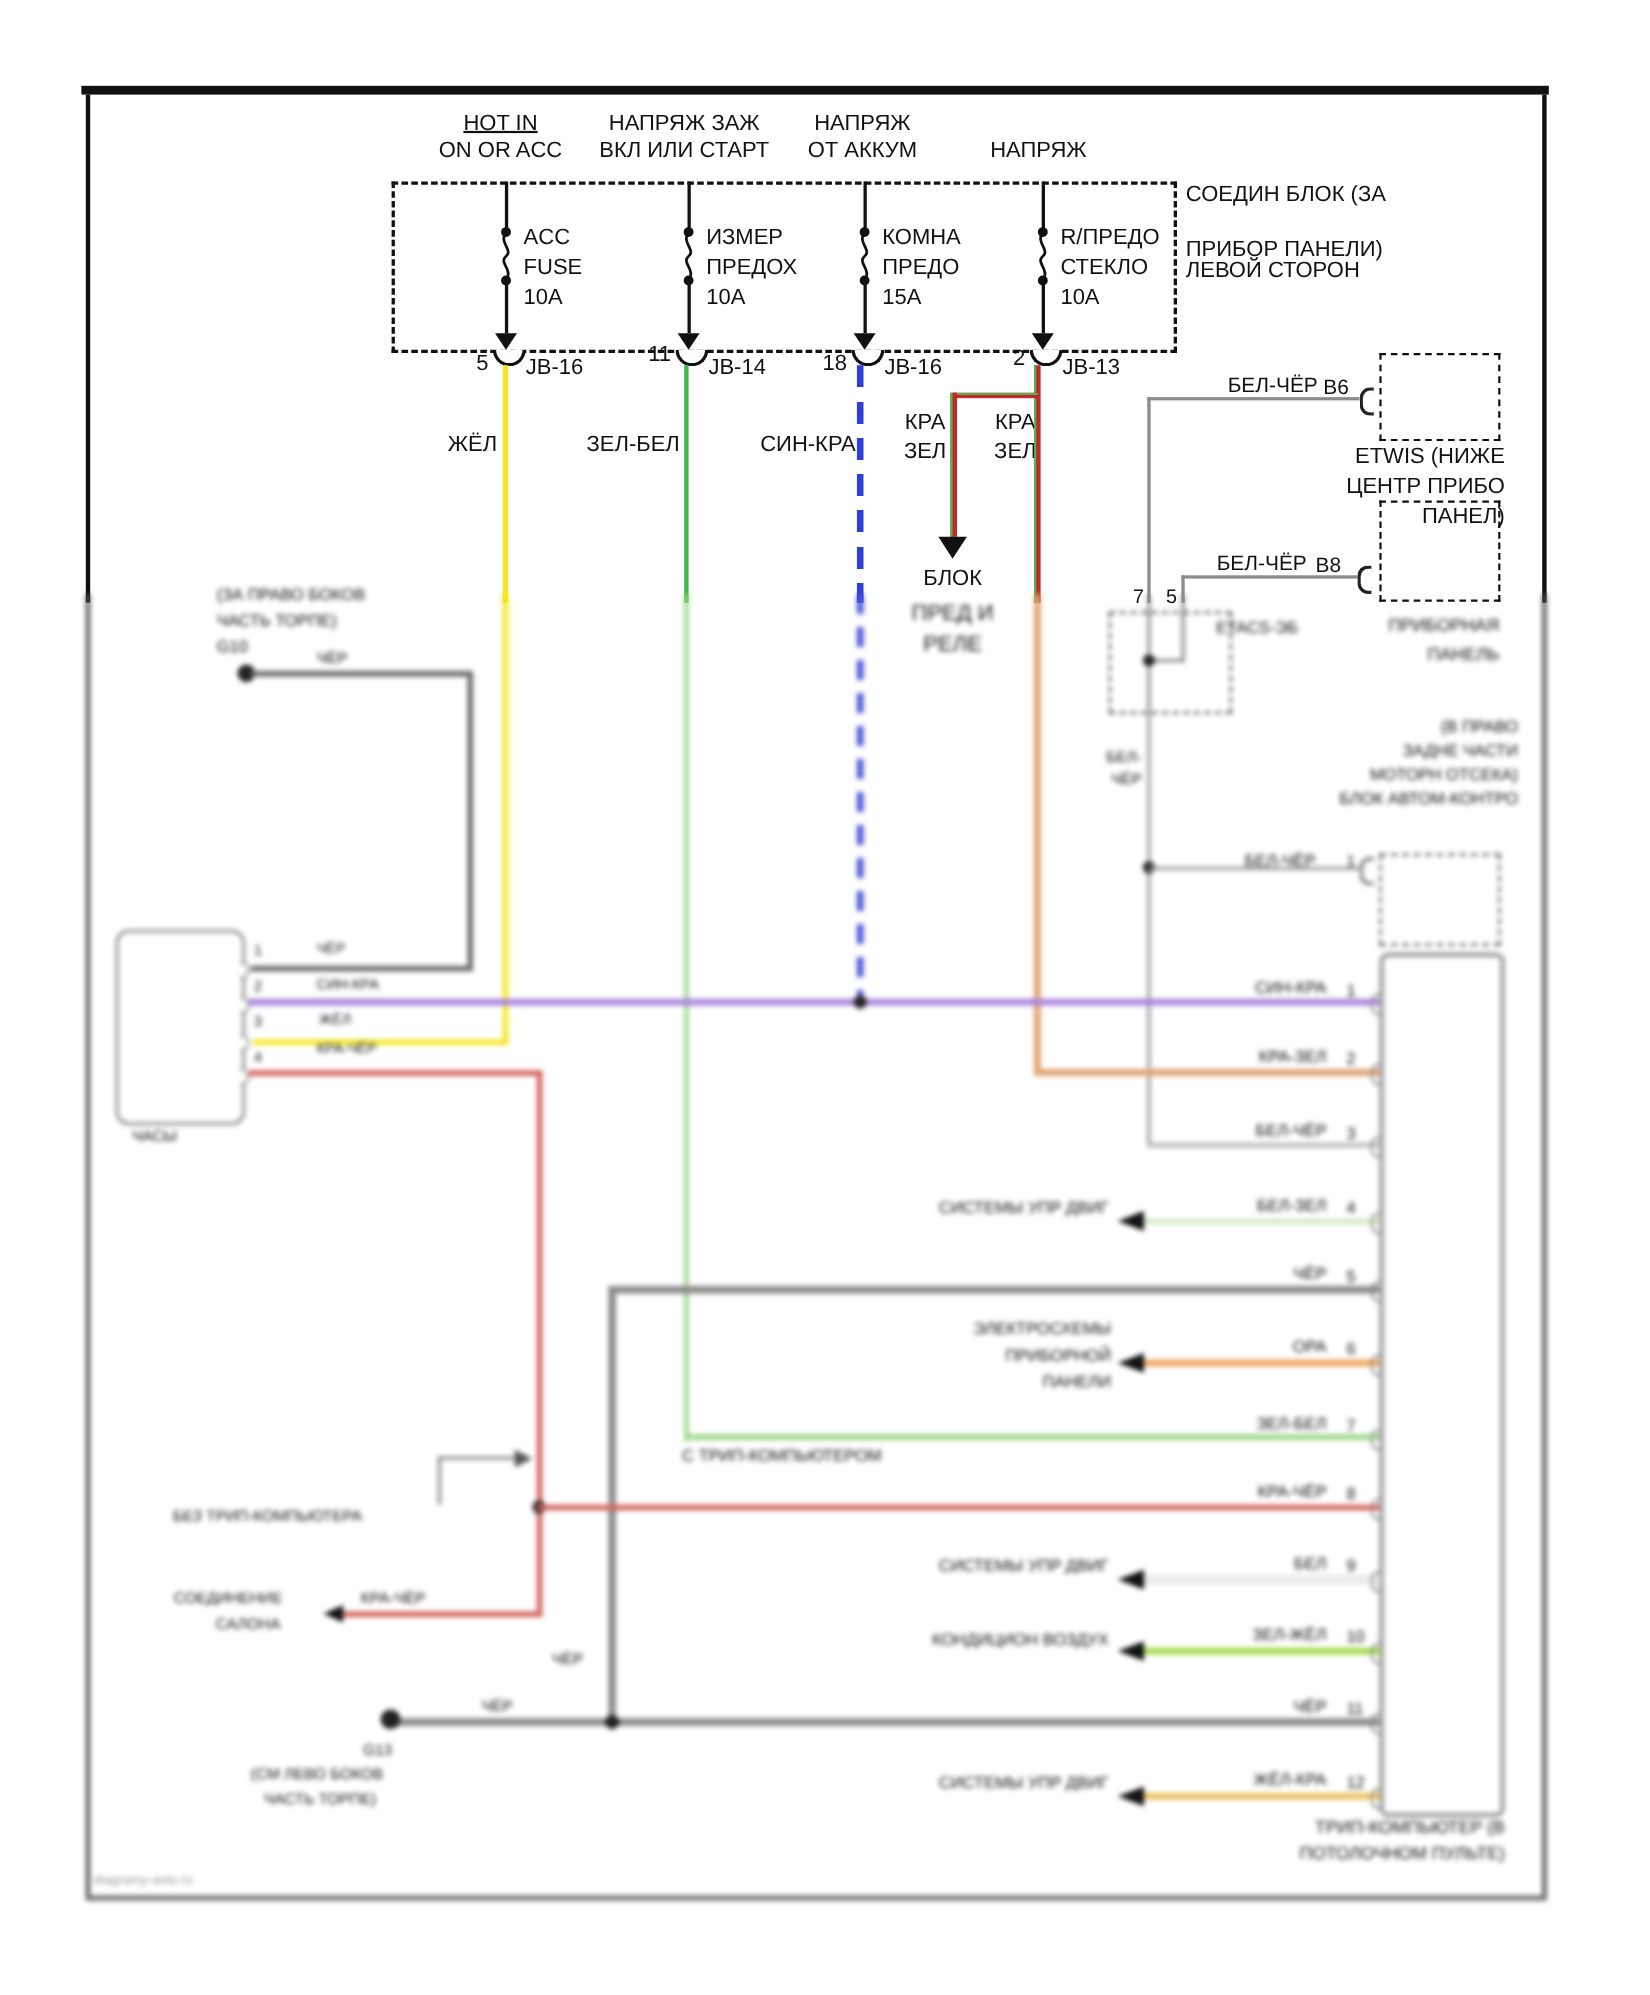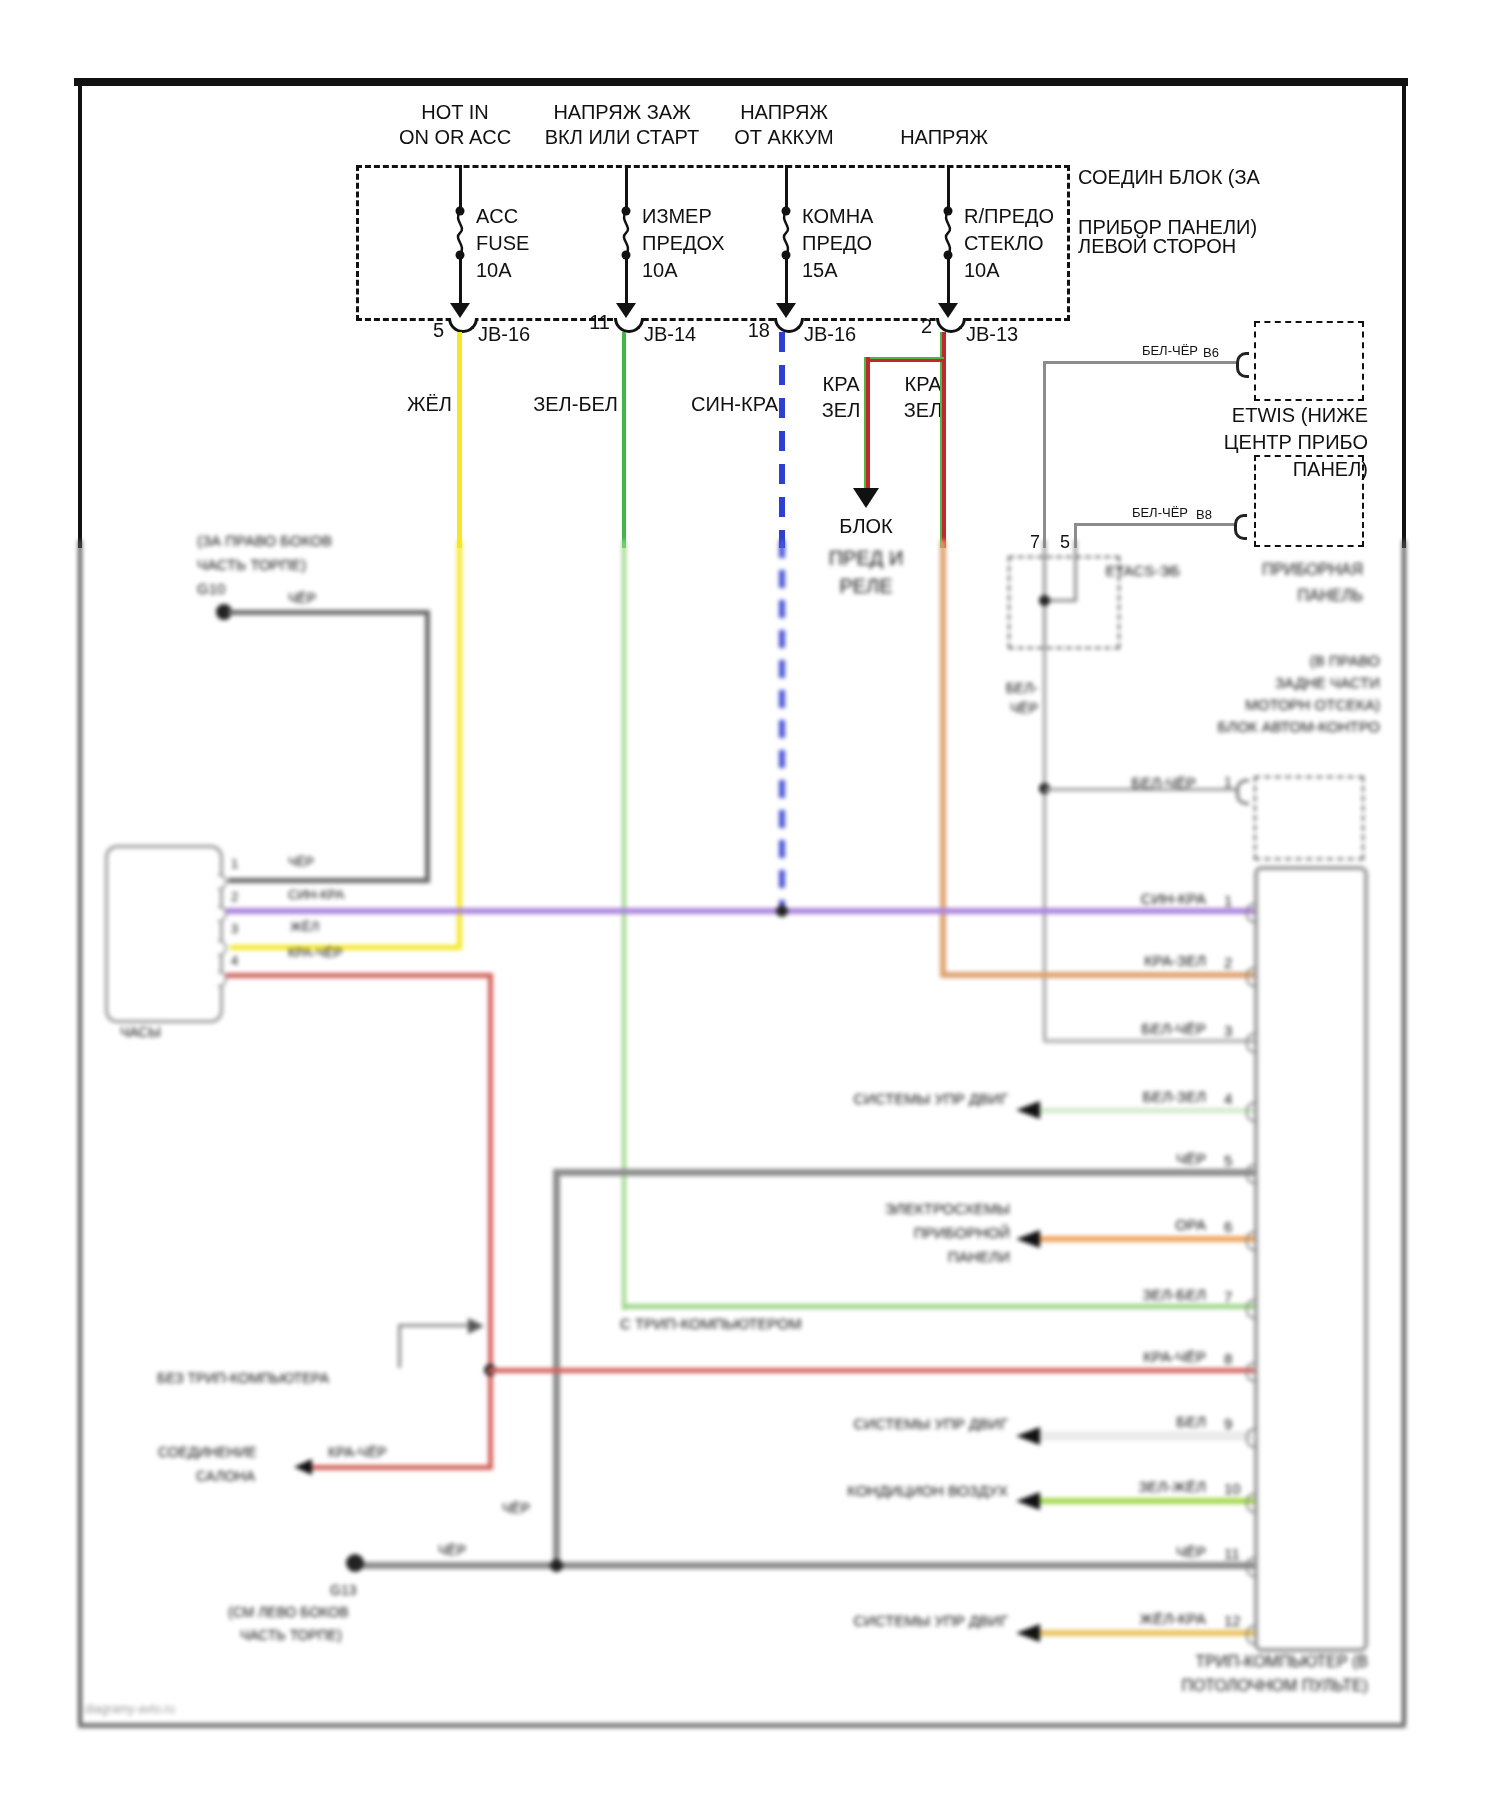--- a/index.html
+++ b/index.html
@@ -3,21 +3,21 @@
 <meta charset="utf-8">
 <style>
   html,body{margin:0;padding:0;background:#fff;}
   .canvas{position:relative;width:1500px;height:1814px;background:#ffffff;
           font-family:"Liberation Sans",sans-serif;color:#111;overflow:hidden;}
   .layer{position:absolute;left:0;top:0;width:1500px;height:1814px;}
   #blur-layer{filter:blur(2.3px);}
   .t{position:absolute;white-space:nowrap;font-size:20px;line-height:25px;color:#111;}
   .ctr{transform:translateX(-50%);text-align:center;}
   .ra{text-align:right;}
-  .s19{font-size:13px;}
+  .s19{font-size:19px;}
   .s18{font-size:18px;}
   .s16{font-size:16px;line-height:24px;}
   .s15{font-size:15px;line-height:22px;}
   .s14{font-size:14px;line-height:20px;}
   .s13{font-size:13px;line-height:18px;}
   .s12{font-size:12px;}
   .wh,.wv{position:absolute;}
   .dash-box{position:absolute;border:3px dashed #111;background:transparent;}
   .dot{position:absolute;border-radius:50%;background:#222;}
   .cup{position:absolute;width:24px;height:12px;border:3px solid #111;border-top:none;
@@ -40,21 +40,21 @@
 <body>
 
 <div class="canvas">
 
   <div class="layer" id="sharp-layer">
 
     <div class="wh" style="left:74px;top:78px;width:1334px;height:8px;background:#111;"></div>
     <div class="wv" style="left:78px;top:86px;width:4px;height:462px;background:#111;"></div>
     <div class="wv" style="left:1402px;top:86px;width:4px;height:462px;background:#111;"></div>
 
-    <div class="t ctr" style="left:455px;top:100px;">HOT IN</div>
+    <div class="t ctr" style="left:455px;top:100px;text-decoration:underline;">HOT IN</div>
     <div class="t ctr" style="left:455px;top:125px;">ON OR ACC</div>
     <div class="t ctr" style="left:622px;top:100px;">НАПРЯЖ ЗАЖ</div>
     <div class="t ctr" style="left:622px;top:125px;">ВКЛ ИЛИ СТАРТ</div>
     <div class="t ctr" style="left:784px;top:100px;">НАПРЯЖ</div>
     <div class="t ctr" style="left:784px;top:125px;">ОТ АККУМ</div>
     <div class="t ctr" style="left:944px;top:125px;">НАПРЯЖ</div>
 
     <div class="dash-box" style="left:356px;top:165px;width:708px;height:150px;"></div>
     <div class="t" style="left:1078px;top:165px;">СОЕДИН БЛОК (ЗА</div>
     <div class="t" style="left:1078px;top:190px;margin-top:44px;">ЛЕВОЙ СТОРОН</div>

